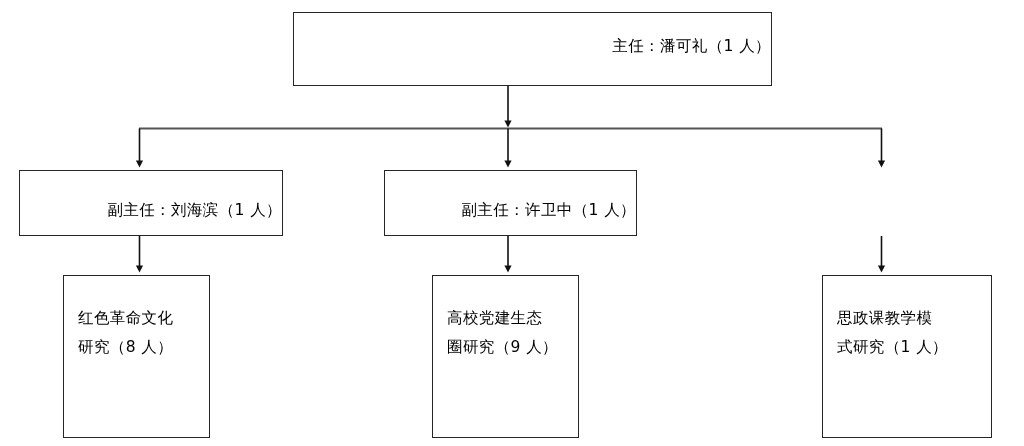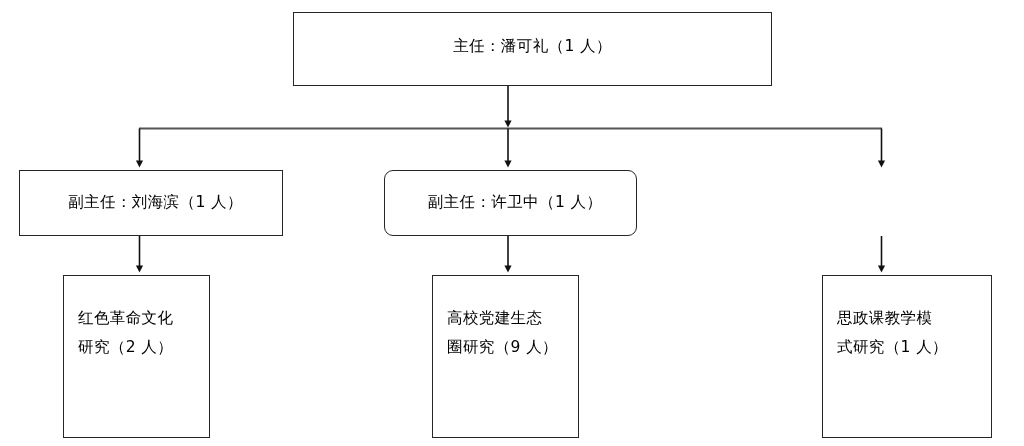--- a/index.html
+++ b/index.html
@@ -36,27 +36,27 @@
     right: 0;
     color: #000000;
     font-size: 15.5px;
     line-height: 27px;
     white-space: pre-line;
     letter-spacing: 0.4px;
   }
   
   .root-box .node-label {
     top: 20px;
-    text-align: center;
+    text-align: right;
   }
   
   .deputy-box .node-label {
-    top: 18px;
+    top: 26px;
     padding-left: 9px;
-    text-align: center;
+    text-align: right;
   }
   
   .leaf-box .node-label {
     top: 28px;
     padding-left: 14px;
     text-align: left;
     line-height: 29px;
   }
 </style>
 </head>
@@ -85,28 +85,28 @@
   </svg>
 
   <div class="node-box root-box" style="left:293px; top:12px; width:479px; height:74px;">
     <div class="node-label">主任：潘可礼（1 人）</div>
   </div>
 
   <div class="node-box deputy-box" style="left:19px; top:170px; width:264px; height:66px;">
     <div class="node-label">副主任：刘海滨（1 人）</div>
   </div>
 
-  <div class="node-box deputy-box" style="left:384px; top:170px; width:253px; height:66px;border-radius:9px;">
+  <div class="node-box deputy-box" style="left:384px; top:170px; width:253px; height:66px;">
     <div class="node-label">副主任：许卫中（1 人）</div>
   </div>
 
 
   <div class="node-box leaf-box" style="left:63px; top:275px; width:147px; height:163px;">
     <div class="node-label">红色革命文化
-研究（2 人）</div>
+研究（8 人）</div>
   </div>
 
   <div class="node-box leaf-box" style="left:432px; top:275px; width:147px; height:163px;">
     <div class="node-label">高校党建生态
 圈研究（9 人）</div>
   </div>
 
   <div class="node-box leaf-box" style="left:822px; top:275px; width:170px; height:163px;">
     <div class="node-label">思政课教学模
 式研究（1 人）</div>

